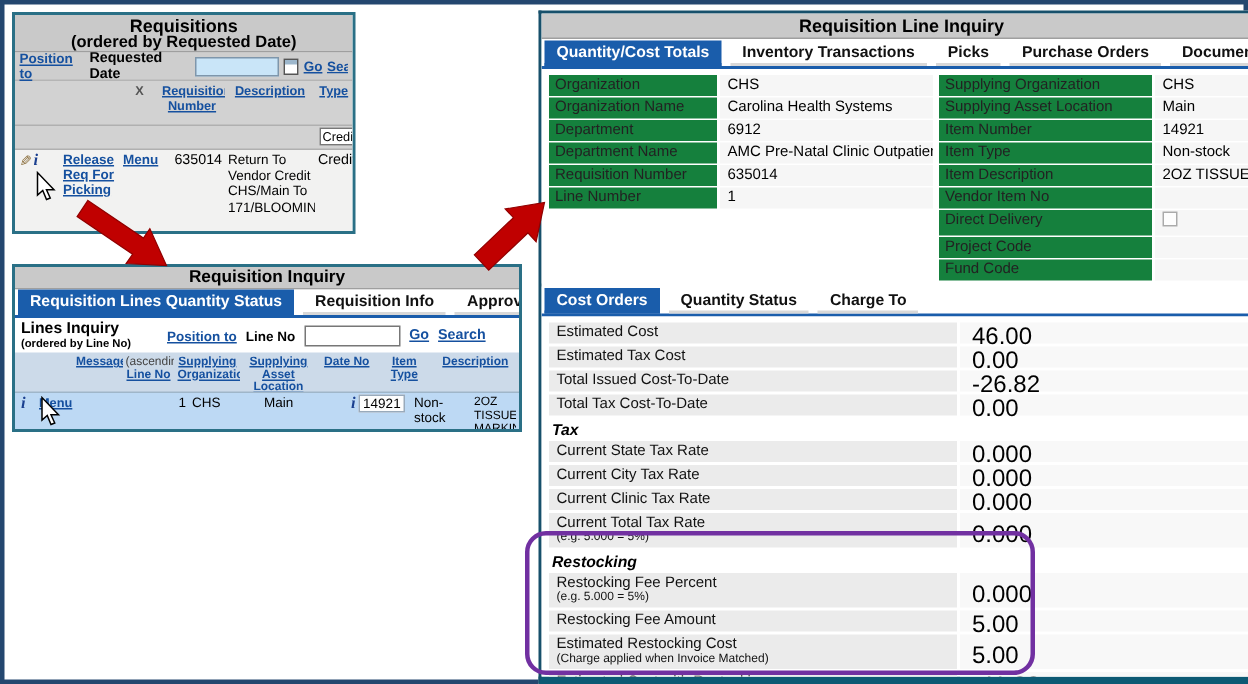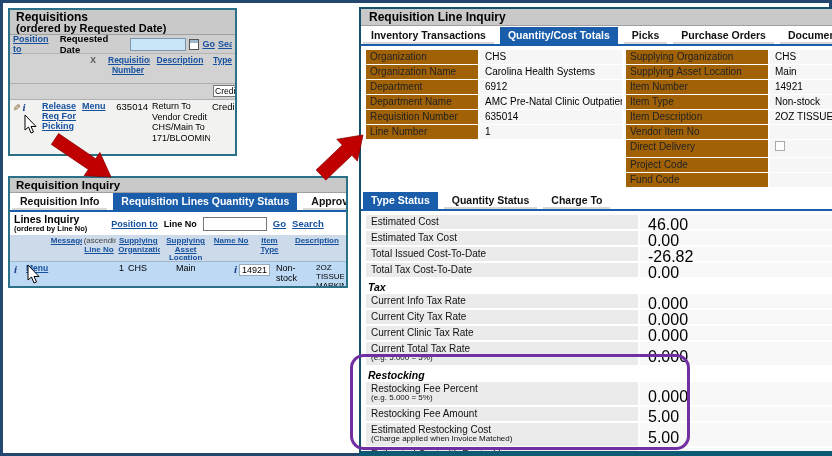--- a/index.html
+++ b/index.html
@@ -2,21 +2,21 @@
 <html><head>
 <meta charset="utf-8">
 <style>
   * { margin:0; padding:0; box-sizing:border-box; }
   html,body { width:832px; height:456px; }
   body { font-family:"Liberation Sans", sans-serif; background:#ffffff; position:relative; overflow:hidden; }
   .canvas { position:absolute; inset:0; width:832px; height:456px; background:#fff; border:3px solid #24476f; }
 
   
   .window { position:absolute; background:#fff; border:2px solid #2a7086; overflow:hidden; }
-  .titlebar { background:#c9c9c9; border-bottom:1px solid #9f9f9f; padding:1px 6px; color:#000; }
+  .titlebar { background:#c9c9c9; border-bottom:1px solid #9f9f9f; padding:1px 6px; color:#000;text-align:center; }
   .titlebar .t1 { font-size:12px; font-weight:bold; line-height:13px; }
   .titlebar .t2 { font-size:11px; font-weight:bold; line-height:9px; }
   .tabbar { display:flex; align-items:flex-end; background:#fff; border-bottom:2px solid #1a5dab; height:19px; padding-left:2px; gap:6px; white-space:nowrap; }
   .tab { font-size:10.5px; font-weight:bold; color:#111; padding:2px 8px 1px 8px; border-bottom:2px solid #d8d8d8; cursor:default; }
   .tab.active { background:#1a5dab; color:#fff; border-bottom:2px solid #1a5dab; }
   a.lnk { color:#15509f; font-weight:bold; text-decoration:underline; cursor:pointer; }
 
   
   #win-req { left:5px; top:5px; width:229px; height:148px; z-index:1; }
   #win-req .controls { background:#cecece; display:flex; align-items:center; gap:3px; padding:2px 3px; font-size:9.5px; height:19px; border-bottom:1px solid #b5b5b5; }
@@ -58,21 +58,21 @@
 
   
   #win-line { left:344px; top:4px; width:484px; height:449px; border:2px solid #17506b; border-bottom:5px solid #0d5a74; z-index:2;margin-left:12px; }
   #win-line .titlebar .t1 { font-size:12px; }
   #win-line .tabbar { height:20px; }
   .fields { display:flex; gap:4px; padding:4px 4px 2px 5px; background:#fff; }
   .fcol { display:flex; flex-direction:column; gap:1px; }
   .fcol.left { width:256px; }
   .fcol.right { flex:1; }
   .frow { display:flex; height:14px; gap:2px; }
-  .flabel { background:#a16207; font-size:10px; padding:1px 4px; color:#222; white-space:nowrap; overflow:hidden; }
+  .flabel { background:#15803d; font-size:10px; padding:1px 4px; color:#222; white-space:nowrap; overflow:hidden; }
   .fcol.left .flabel { width:112px; }
   .fcol.right .flabel { width:142px; }
   .fvalue { flex:1; background:#f6f6f6; font-size:10px; padding:1px 5px; white-space:nowrap; overflow:hidden; }
   .checkbox { width:10px; height:10px; border:1px solid #aaa; background:#fdfdfd; display:inline-block; }
   .subtabs { margin-top:2px; }
   .costs { padding:4px 4px 0 5px; background:#fff; }
   .crow { display:flex; gap:2px; margin-bottom:2px; height:14px; }
   .crow.tall { height:23px; }
   .clabel { width:272px; background:#ebebeb; font-size:10px; padding:1px 5px; color:#111; }
   .clabel .note { font-size:8px; line-height:8px; display:block; }
@@ -131,22 +131,22 @@
         <div class="c6" style="font-size:9.5px;">Credit</div>
       </div>
     </div>
   </div>
 
   <div class="window" id="win-inq">
     <div class="titlebar" style="padding:0 6px;height:15px;">
       <div class="t1" style="line-height:14px;">Requisition Inquiry</div>
     </div>
     <div class="tabbar">
+      <span class="tab active">Requisition Lines Quantity Status</span>
       <span class="tab">Requisition Info</span>
-      <span class="tab active">Requisition Lines Quantity Status</span>
       <span class="tab">Approvals</span>
     </div>
     <div class="controls">
       <span class="lt">
         <span class="t1" style="display:block;">Lines Inquiry</span>
         <span class="t2" style="display:block;">(ordered by Line No)</span>
       </span>
       <a class="lnk" style="margin-left:18px;font-size:9px;">Position to</a>
       <span style="font-weight:bold;font-size:9px;">Line No</span>
       <input class="lineinput" value="" style="">
@@ -154,21 +154,21 @@
       <a class="lnk" style="font-size:9.5px;">Search</a>
     </div>
     <div class="tbl">
       <div class="trow thead">
         <div class="d1"></div>
         <div class="d2"></div>
         <div class="d3"><a class="lnk">Messages</a></div>
         <div class="d4"><span class="asc">(ascending)</span><a class="lnk">Line No</a></div>
         <div class="d5"><a class="lnk">Supplying Organization</a></div>
         <div class="d6"><a class="lnk">Supplying Asset Location</a></div>
-        <div class="d7"><a class="lnk">Name No</a></div>
+        <div class="d7"><a class="lnk">Date No</a></div>
         <div class="d8"><a class="lnk">Item Type</a></div>
         <div class="d9"><a class="lnk">Description</a></div>
       </div>
       <div class="trow tdata">
         <div class="d1"><span class="infoi">i</span></div>
         <div class="d2"><a class="lnk">Menu</a></div>
         <div class="d3"></div>
         <div class="d4">1</div>
         <div class="d5">CHS</div>
         <div class="d6">Main</div>
@@ -177,22 +177,22 @@
         <div class="d9" style="width:30px;font-size:8px;line-height:9px;">2OZ TISSUE MARKING DYE</div>
       </div>
     </div>
   </div>
 
   <div class="window" id="win-line">
     <div class="titlebar" style="padding:0 8px;height:17px;">
       <div class="t1" style="line-height:16px;">Requisition Line Inquiry</div>
     </div>
     <div class="tabbar">
+      <span class="tab active">Quantity/Cost Totals</span>
       <span class="tab">Inventory Transactions</span>
-      <span class="tab active">Quantity/Cost Totals</span>
       <span class="tab">Picks</span>
       <span class="tab">Purchase Orders</span>
       <span class="tab">Documents</span>
     </div>
 
     <div class="fields">
       <div class="fcol left">
         <div class="frow">
             <div class="flabel">Organization</div>
             <div class="fvalue">CHS</div>
@@ -252,21 +252,21 @@
             <div class="fvalue"></div>
           </div>
         <div class="frow">
             <div class="flabel">Fund Code</div>
             <div class="fvalue"></div>
           </div>
       </div>
     </div>
 
     <div class="tabbar subtabs">
-      <span class="tab active">Type Status</span>
+      <span class="tab active">Cost Orders</span>
       <span class="tab">Quantity Status</span>
       <span class="tab">Charge To</span>
     </div>
 
     <div class="costs">
       <div class="crow">
           <div class="clabel">Estimated Cost</div>
           <div class="cvalue">46.00</div>
         </div>
       <div class="crow">
@@ -277,21 +277,21 @@
           <div class="clabel">Total Issued Cost-To-Date</div>
           <div class="cvalue">-26.82</div>
         </div>
       <div class="crow">
           <div class="clabel">Total Tax Cost-To-Date</div>
           <div class="cvalue">0.00</div>
         </div>
 
       <div class="sechead">Tax</div>
       <div class="crow">
-          <div class="clabel">Current Info Tax Rate</div>
+          <div class="clabel">Current State Tax Rate</div>
           <div class="cvalue">0.000</div>
         </div>
       <div class="crow">
           <div class="clabel">Current City Tax Rate</div>
           <div class="cvalue">0.000</div>
         </div>
       <div class="crow">
           <div class="clabel">Current Clinic Tax Rate</div>
           <div class="cvalue">0.000</div>
         </div>

